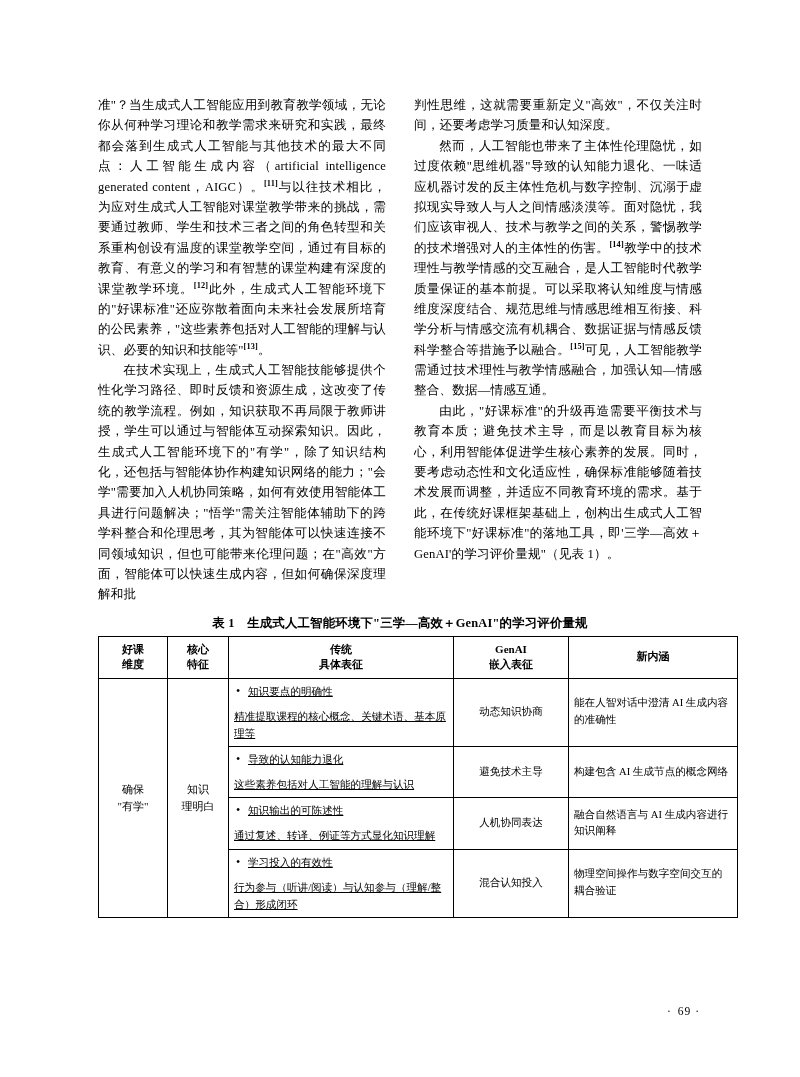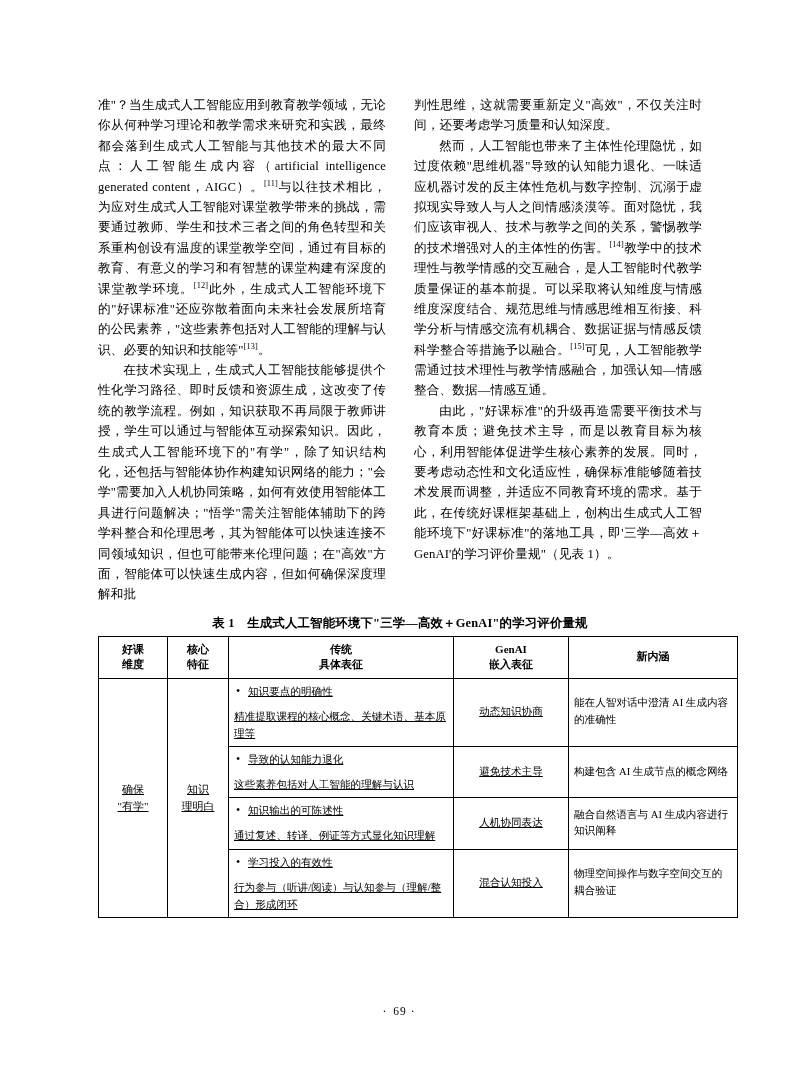--- a/index.html
+++ b/index.html
@@ -44,20 +44,21 @@
   .col p {
     margin: 0;
   }
   .col p.indent {
     text-indent: 2em;
   }
   sup {
     font-size: 0.66em;
     vertical-align: super;
     line-height: 0;
+    font-weight: bold;
   }
   .table-wrap {
     margin-top: 10px;
     width: 604px;
   }
   .table-title {
     text-align: center;
     font-size: 12.4px;
     font-weight: bold;
     margin-bottom: 4px;
@@ -83,21 +84,20 @@
   }
   .col-dim { width: 62px; }
   .col-trait { width: 54px; }
   .col-trad { width: 218px; }
   .col-genai { width: 108px; }
   .col-new { width: 162px; }
 
   td.center {
     text-align: center;
     line-height: 1.5;
-    text-decoration: underline;
   }
   td.trad {
     line-height: 1.62;
     font-size: 10.6px;
     text-decoration: underline;
   }
   td.trad .bullet {
     position: relative;
     padding-left: 14px;
   }
@@ -120,21 +120,21 @@
     font-size: 10.6px;
     line-height: 1.6;
     padding-left: 8px;
   }
   .footer {
     position: absolute;
     left: 98px;
     right: 98px;
     top: 1005px;
     font-size: 11.5px;
-    text-align: center;
+    text-align: right;
     letter-spacing: 1px;
   }
   .footer .dot {
     letter-spacing: 3px;
   }
 </style>
 </head>
 <body>
 
 <div class="page">

